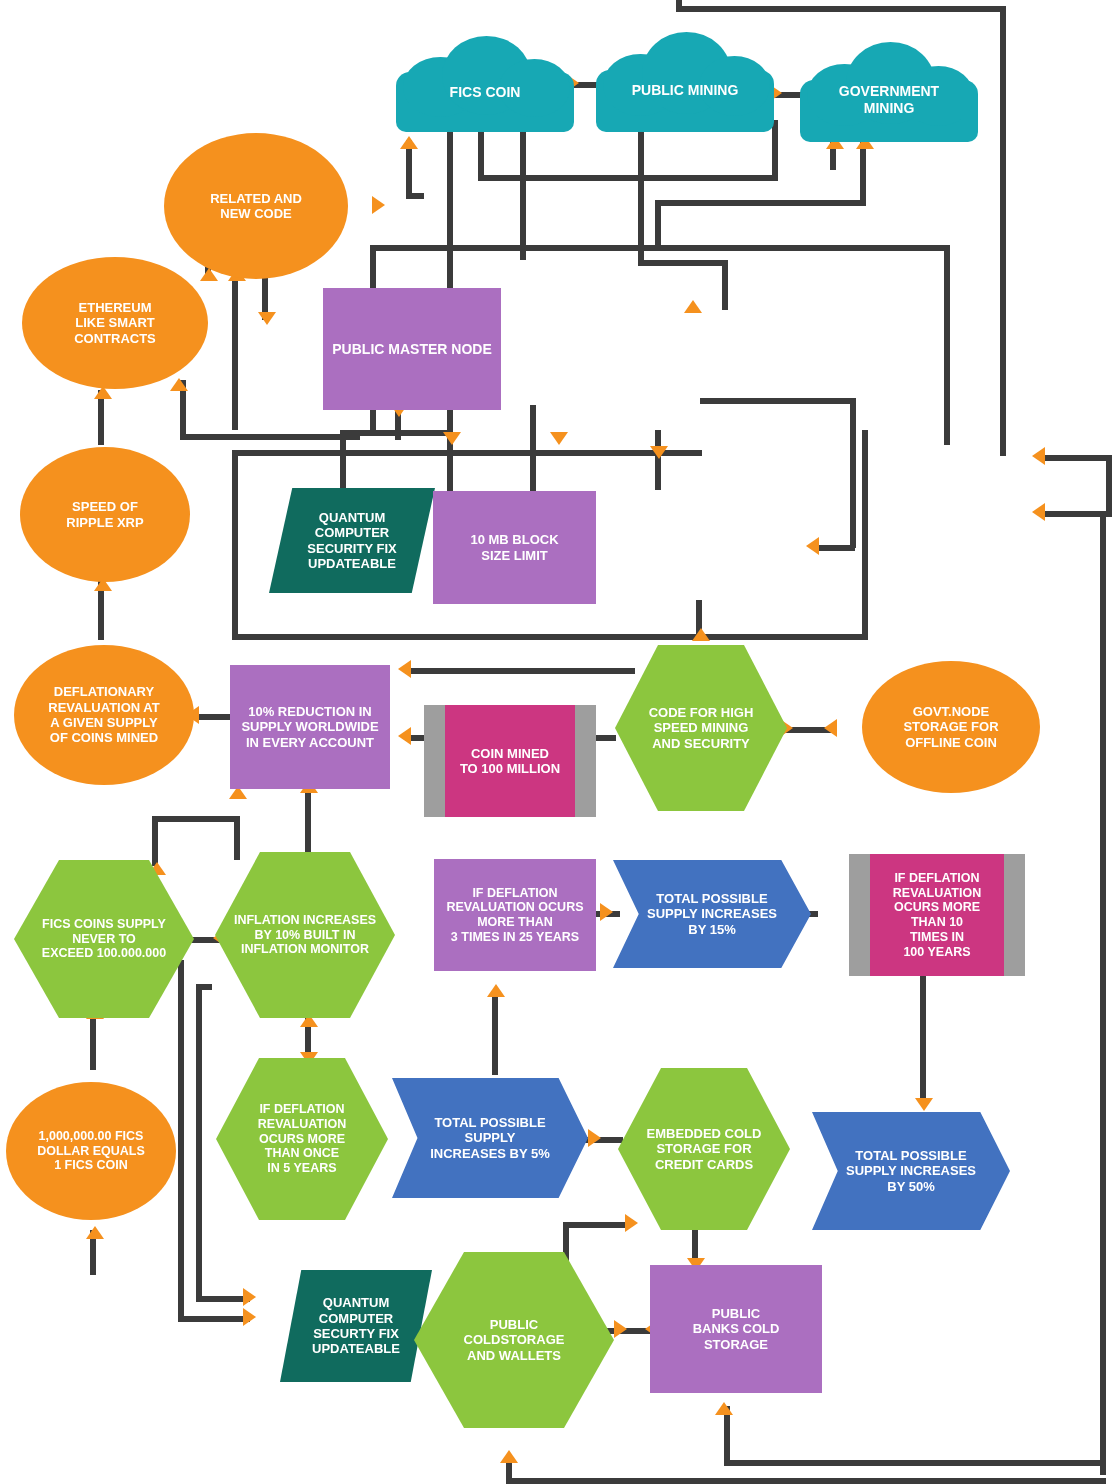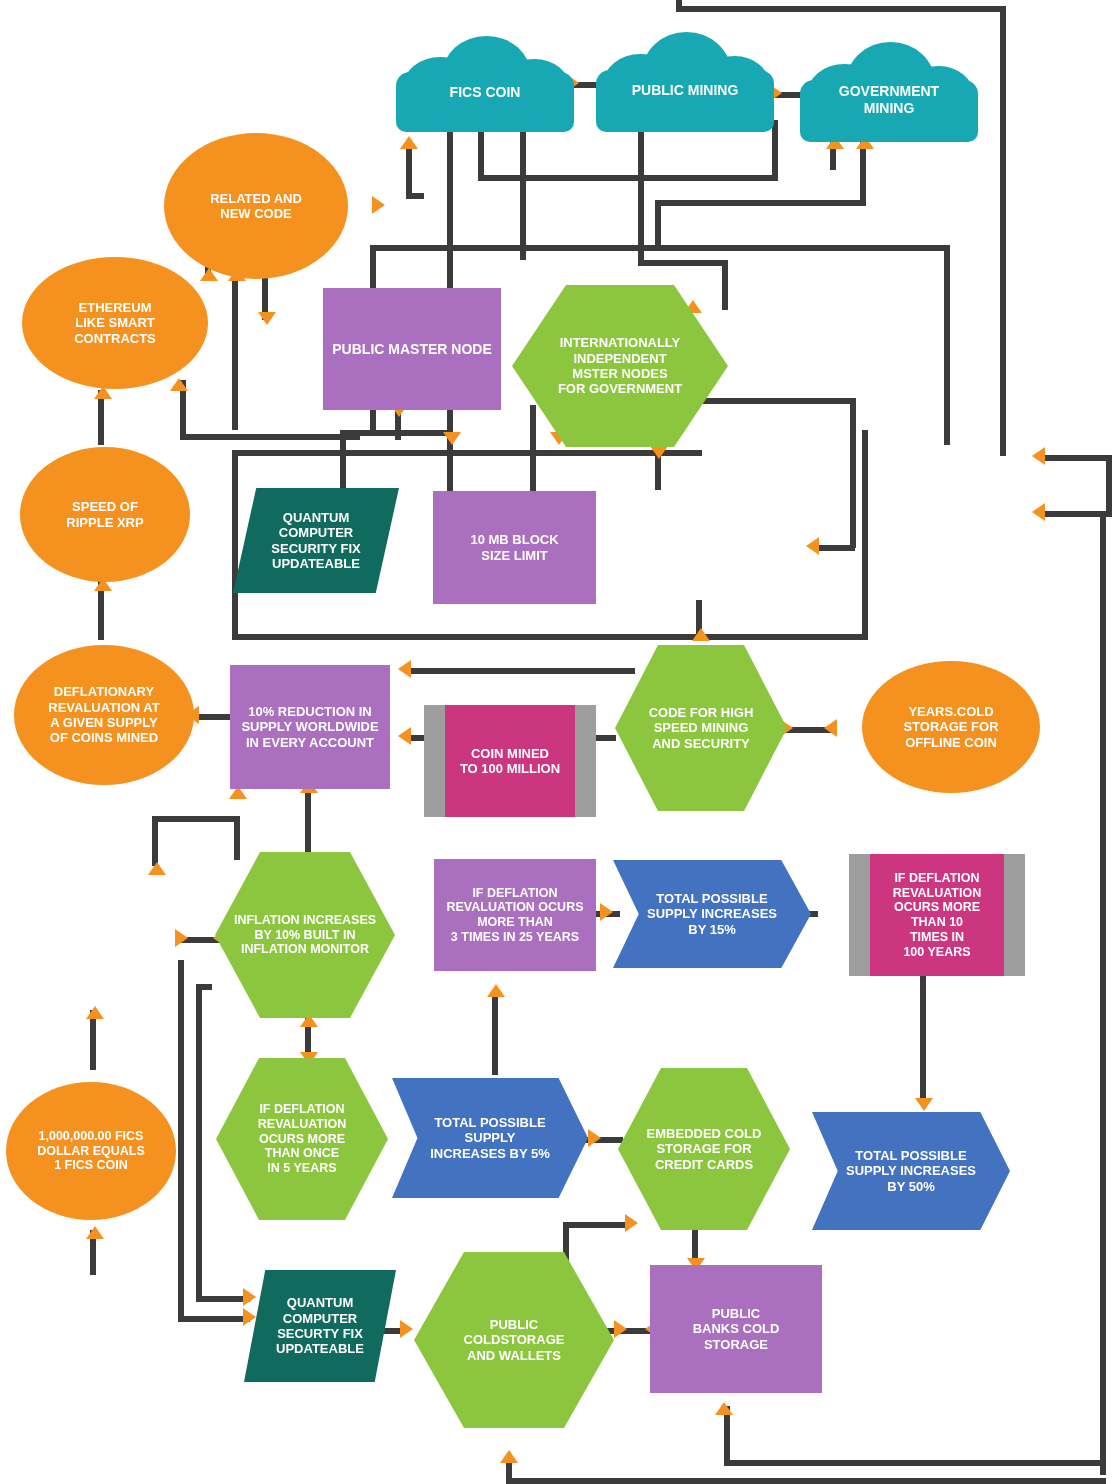--- a/index.html
+++ b/index.html
@@ -47,20 +47,21 @@
     background: #8cc63e;
     clip-path: polygon(25% 0%, 75% 0%, 100% 50%, 75% 100%, 25% 100%, 0% 50%);
   }
   .chevron {
     background: #4272c0;
     clip-path: polygon(0% 0%, 85% 0%, 100% 50%, 85% 100%, 0% 100%, 13% 50%);
   }
   .para {
     background: #106b5e;
     clip-path: polygon(14% 0%, 100% 0%, 86% 100%, 0% 100%);
+    margin-left: 36px;
   }
   .roundrect {
     background: #d2432a;
     border-radius: 40px;
   }
   .tape {
     background: #9e9e9e;
   }
   .tape .inner {
     position: absolute;
@@ -318,26 +319,20 @@
   <div class="node ellipse" style="left:22px; top:257px; width:186px; height:132px; font-size:13px;">
     <span class="lbl">ETHEREUM
 LIKE SMART
 CONTRACTS</span>
   </div>
 
   <div class="node rect" style="left:323px; top:288px; width:178px; height:122px; font-size:14px;">
     <span class="lbl">PUBLIC MASTER NODE</span>
   </div>
 
-  <div class="node hex" style="left:512px; top:285px; width:216px; height:162px; font-size:13px;">
-    <span class="lbl">INTERNATIONALLY
-INDEPENDENT
-MSTER NODES
-FOR GOVERNMENT</span>
-  </div>
 
 
   <div class="node ellipse" style="left:20px; top:447px; width:170px; height:135px; font-size:13px;">
     <span class="lbl">SPEED OF
 RIPPLE XRP</span>
   </div>
 
   <div class="node para" style="left:233px; top:488px; width:166px; height:105px; font-size:13px;">
     <span class="lbl">QUANTUM
 COMPUTER
@@ -370,25 +365,30 @@
 TO 100 MILLION</span>
   </div>
 
   <div class="node hex" style="left:615px; top:645px; width:172px; height:166px; font-size:13px;text-align:center;">
     <span class="lbl">CODE FOR HIGH
 SPEED MINING
 AND SECURITY</span>
   </div>
 
   <div class="node ellipse" style="left:862px; top:661px; width:178px; height:132px; font-size:13px;">
-    <span class="lbl">YEARS.COLD
+    <span class="lbl">GOVT.NODE
 STORAGE FOR
 OFFLINE COIN</span>
   </div>
 
+  <div class="node hex" style="left:14px; top:860px; width:180px; height:158px; font-size:12.5px;">
+    <span class="lbl">FICS COINS SUPPLY
+NEVER TO
+EXCEED 100.000.000</span>
+  </div>
 
   <div class="node hex" style="left:215px; top:852px; width:180px; height:166px; font-size:12.5px;">
     <span class="lbl">INFLATION INCREASES
 BY 10% BUILT IN
 INFLATION MONITOR</span>
   </div>
 
   <div class="node rect" style="left:434px; top:859px; width:162px; height:112px; font-size:12.5px;">
     <span class="lbl">IF DEFLATION
 REVALUATION OCURS

